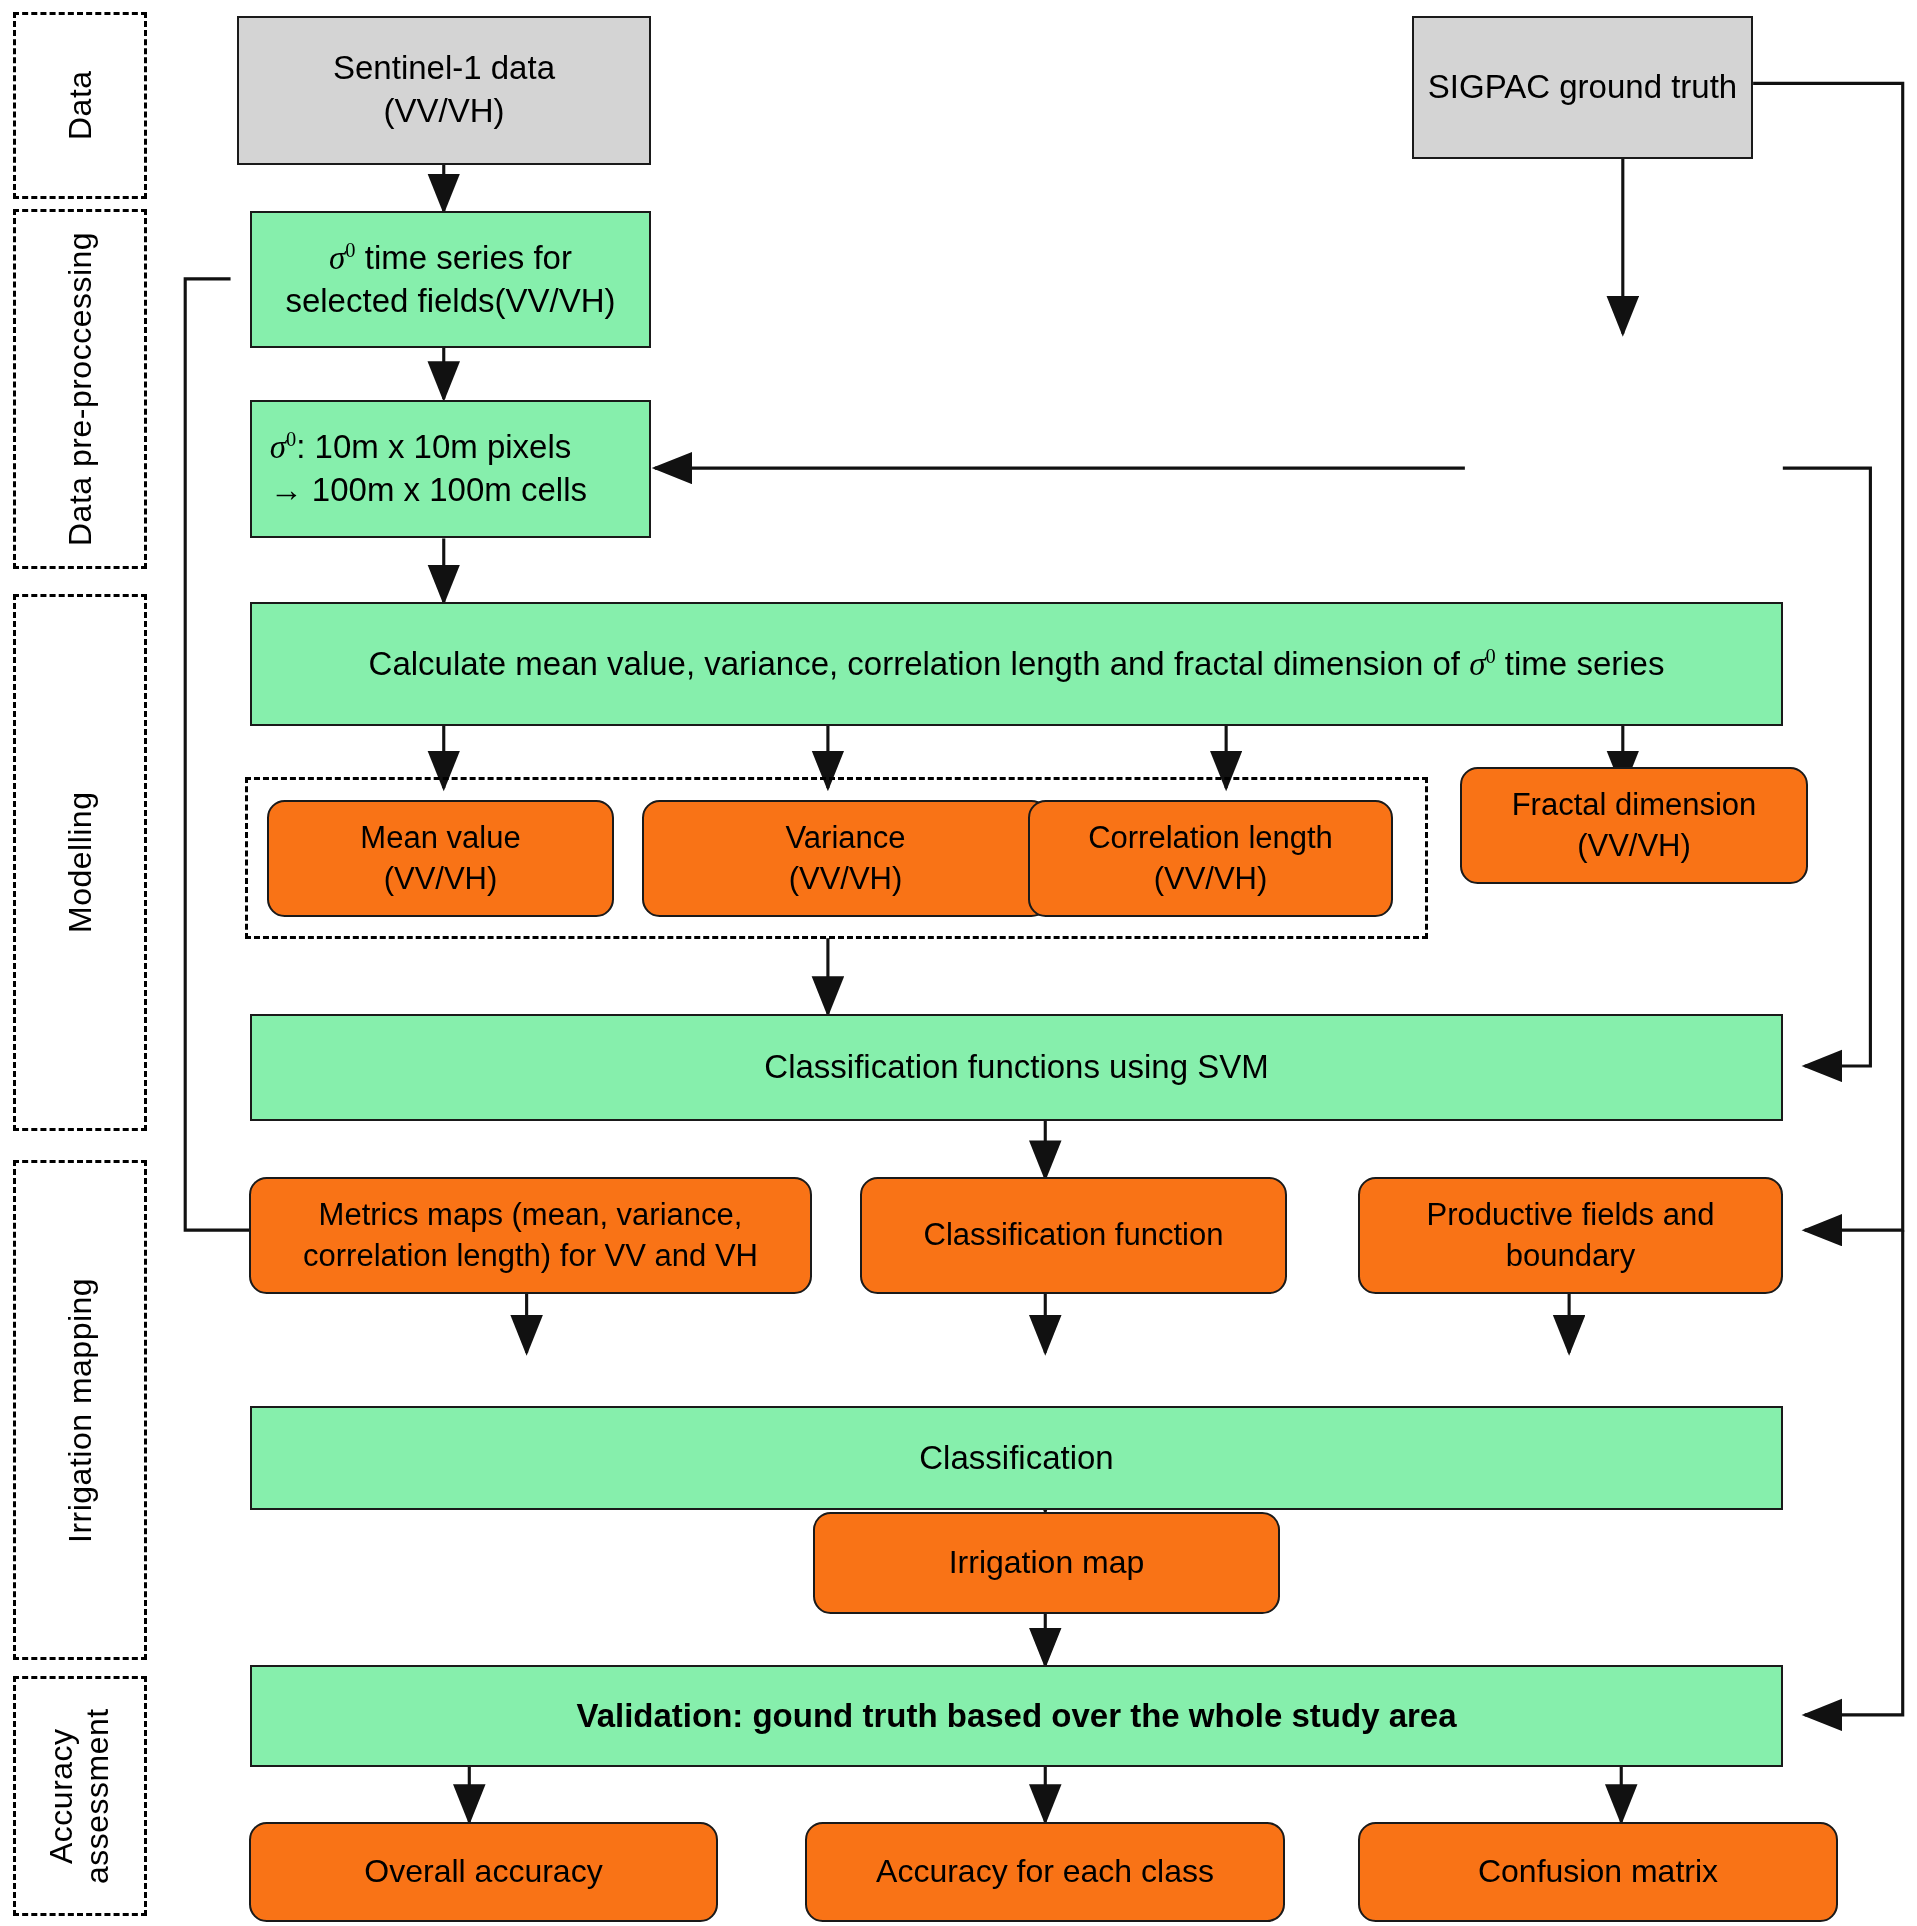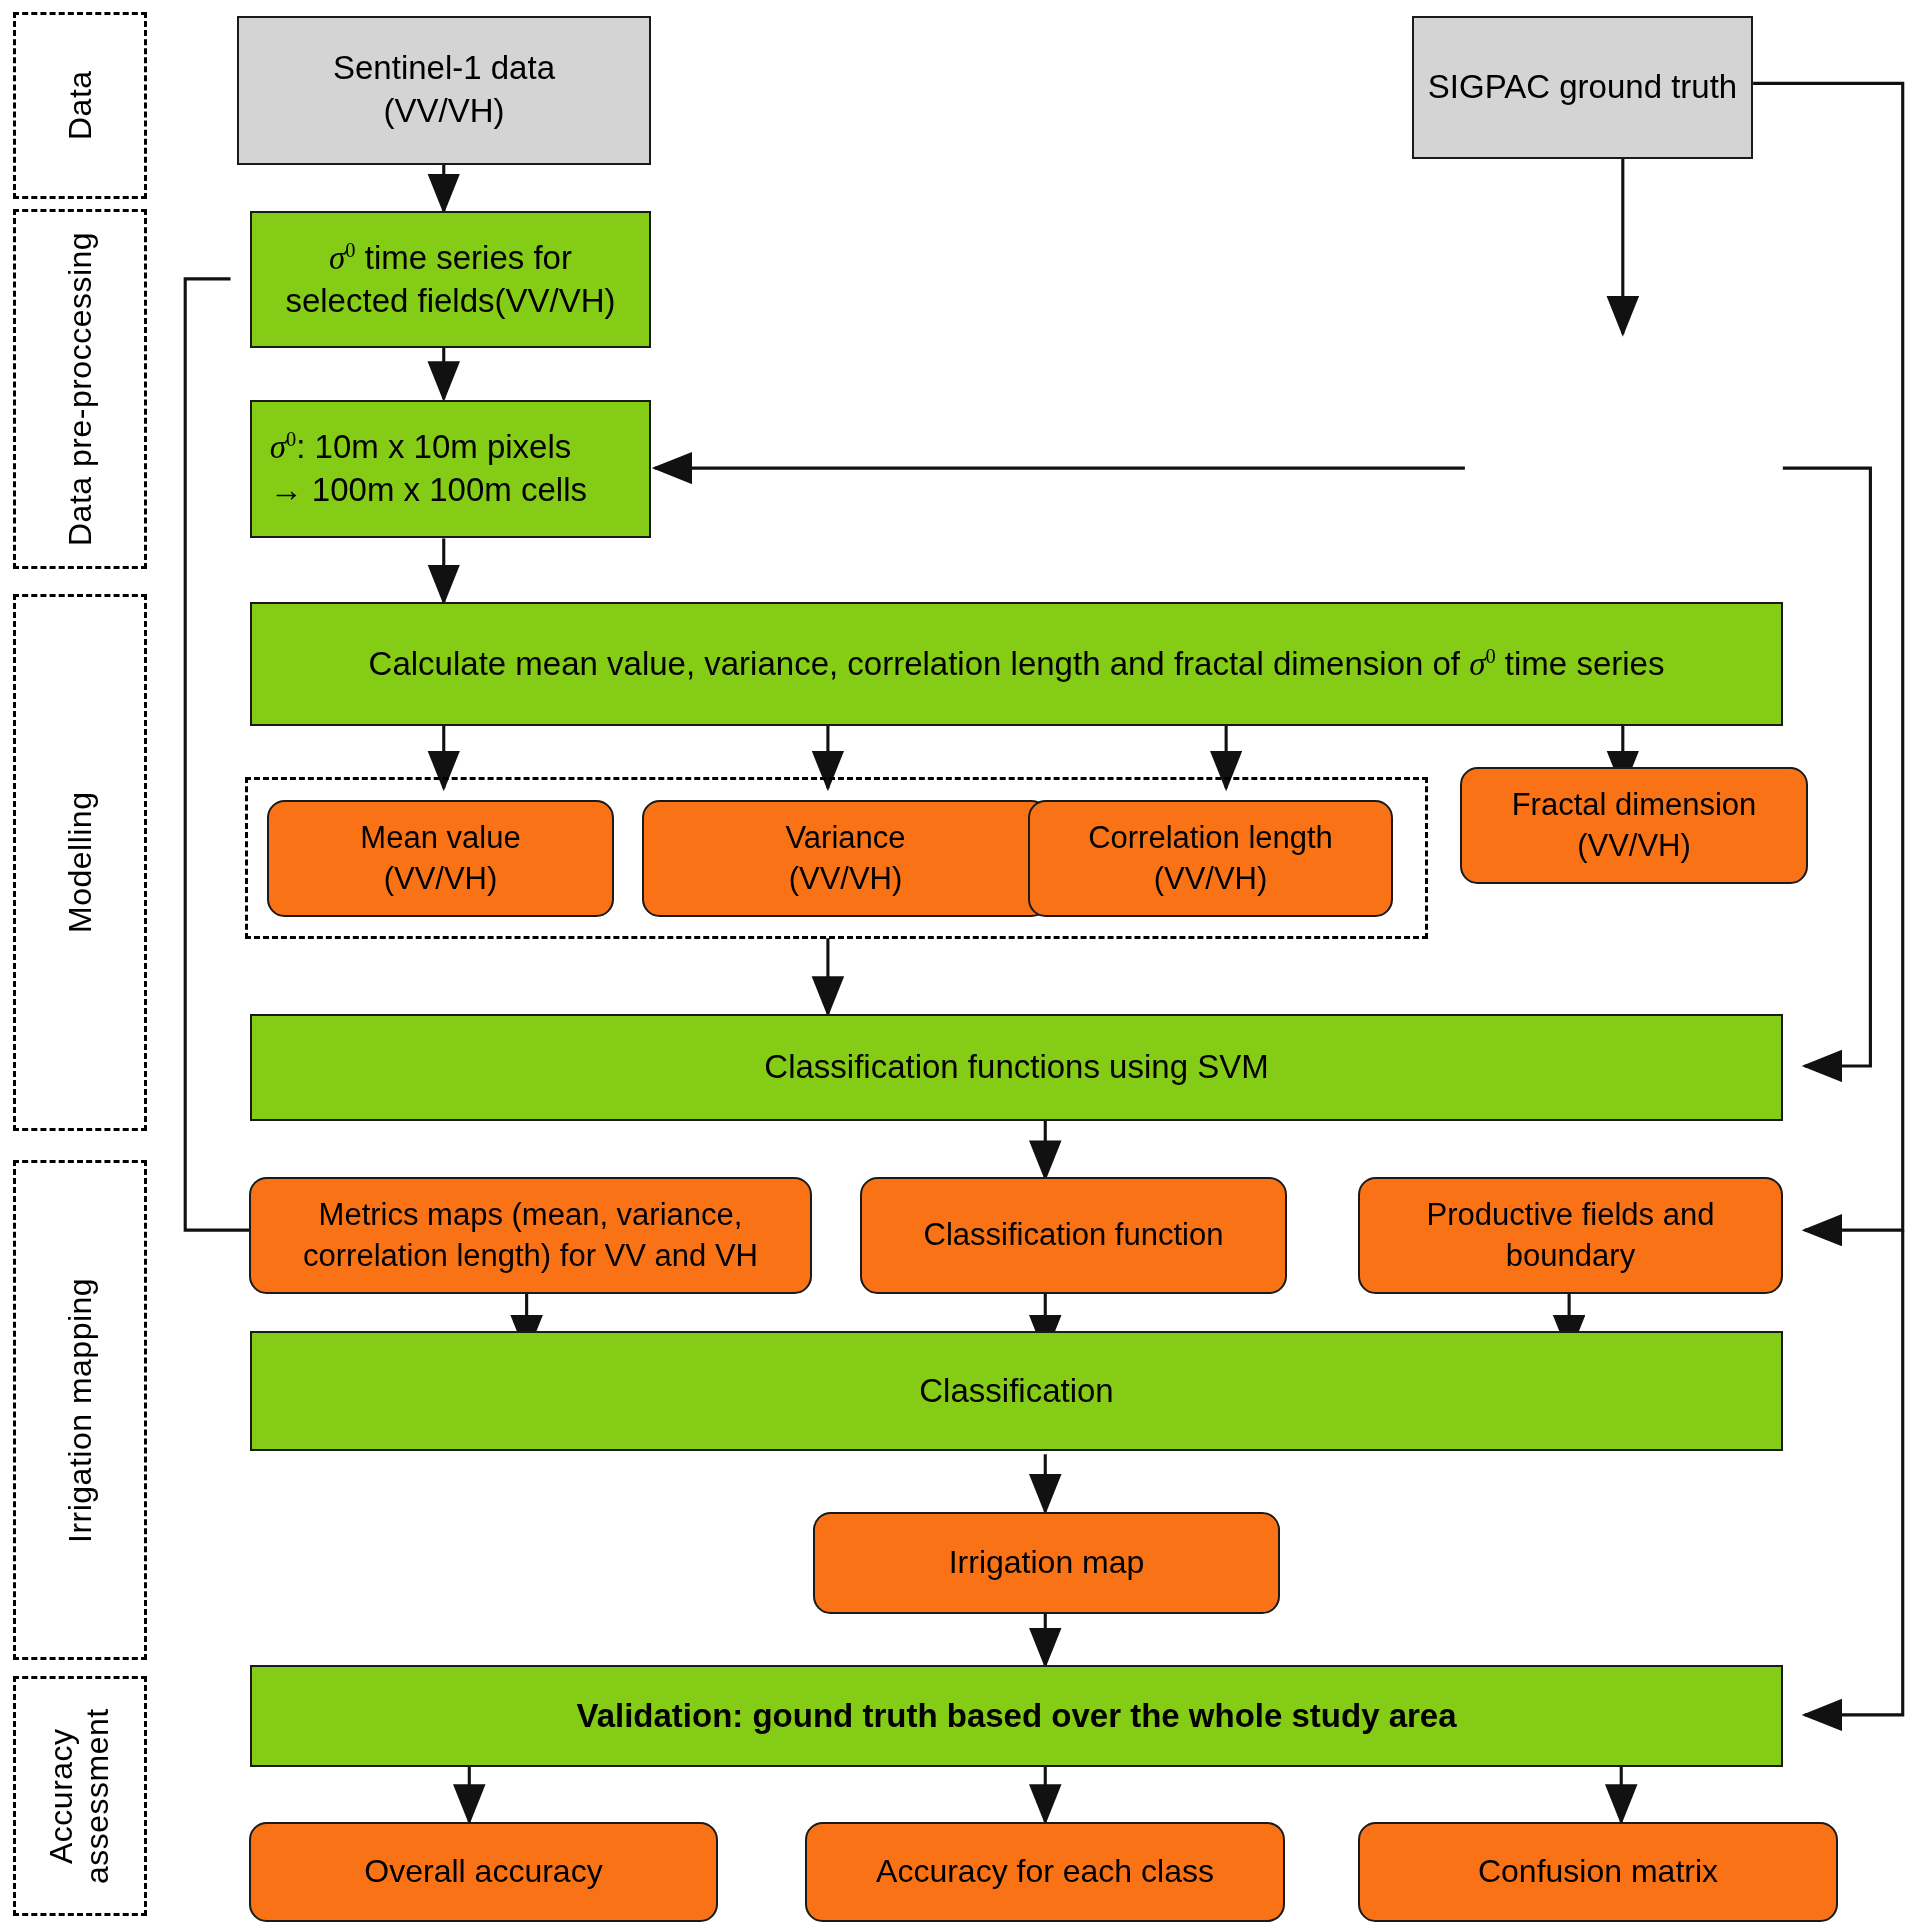--- a/index.html
+++ b/index.html
@@ -2,21 +2,21 @@
 <html style="font-size:8.3px"><head>
 <meta charset="utf-8">
 <style>
   html,body{margin:0;padding:0;background:#ffffff;}
   body{font-family:"Liberation Sans", sans-serif;}
   #stage{position:relative;width:1918px;height:1926px;background:#fff;overflow:hidden;}
   svg{position:absolute;left:0;top:0;width:1918px;height:1926px;}
 
   .node{position:absolute;box-sizing:border-box;display:flex;align-items:center;
         justify-content:center;text-align:center;color:#000;line-height:1.30;}
-  .rect{border:2.6px solid #1a1a1a;background:#84cc16;}
+  .rect{border:2.6px solid #1a1a1a;background:#86efac;}
   .rect.gray{background:#d4d4d4;}
   .round{border:2.6px solid #1a1a1a;background:#f97316;border-radius:17.7px;}
   .stage-box{position:absolute;box-sizing:border-box;border:3.1px dashed #000;background:transparent;}
   .stage-label{position:absolute;white-space:nowrap;writing-mode:vertical-rl;
                transform:rotate(180deg);text-align:center;color:#000;letter-spacing:0.5px;}
   .dashgroup{position:absolute;box-sizing:border-box;border:3.1px dashed #000;background:transparent;}
   .t{display:block;}
   .sig{font-style:italic;font-family:"Liberation Serif",serif;}
   .sup{font-size:0.62em;vertical-align:super;font-style:normal;font-family:"Liberation Serif",serif;}
   .f60{font-size:31px;}
@@ -169,21 +169,21 @@
     <span class="t">Classification function</span>
   </div>
 
   <div class="node round f60" style="left:1358px;top:1177px;width:425px;height:117px;">
     <span>
       <span class="t">Productive fields and</span>
       <span class="t">boundary</span>
     </span>
   </div>
 
-  <div class="node rect f64" style="left:250px;top:1331px;width:1533px;height:120px;">
+  <div class="node rect f64" style="left:250px;top:1406px;width:1533px;height:104px;">
     <span class="t">Classification</span>
   </div>
 
   <div class="node round f62" style="left:813px;top:1512px;width:467px;height:102px;">
     <span class="t">Irrigation map</span>
   </div>
 
   <div class="node rect f64" style="left:250px;top:1665px;width:1533px;height:102px;font-weight:bold;">
     <span class="t">Validation: gound truth based over the whole study area</span>
   </div>

